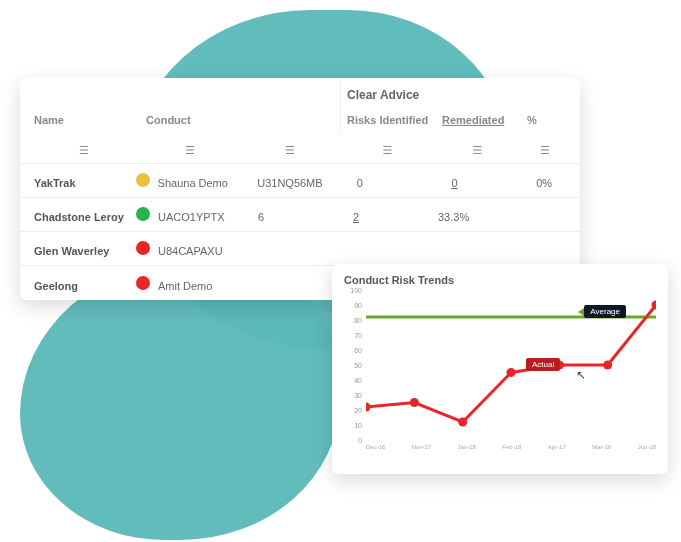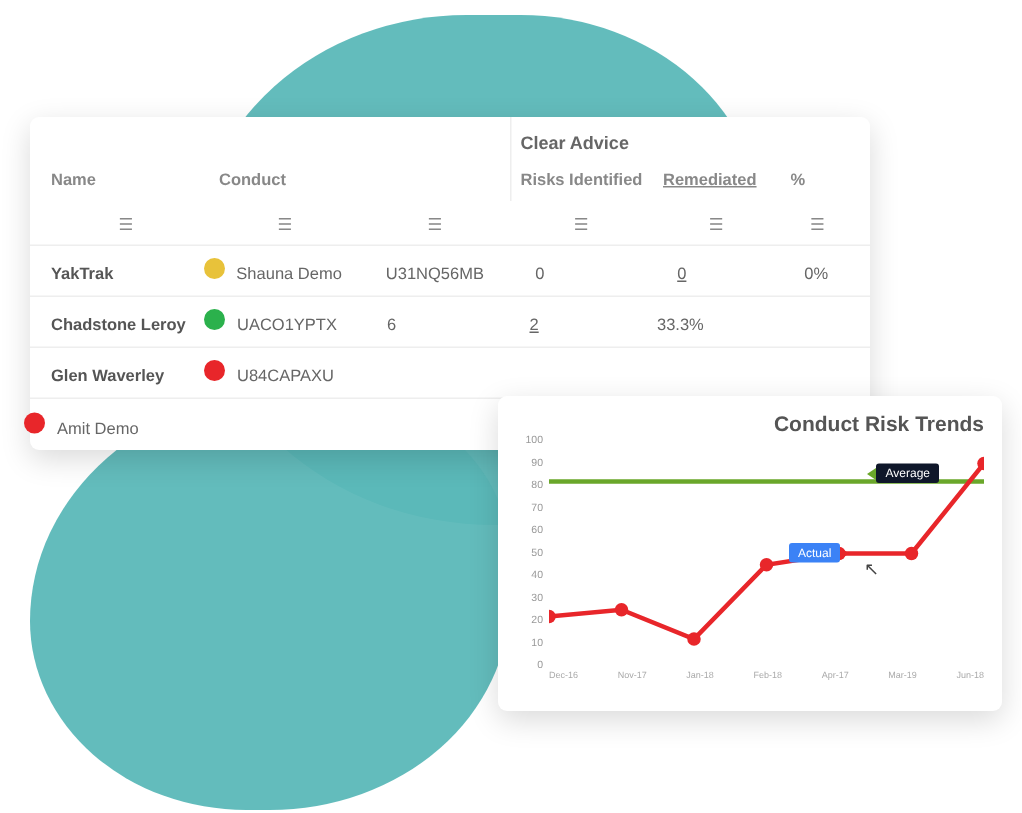--- a/index.html
+++ b/index.html
@@ -100,25 +100,24 @@
     top:264px;
     left:332px;
     width:336px;
     height:210px;
     background:#fff;
     border-radius:6px;
     box-shadow:0 6px 20px rgba(0,0,0,0.15);
     padding:10px 12px 8px 12px;
   }
   .chart-title{
-    font-size:14px;
+    font-size:11px;
     font-weight:bold;
     color:#555;
     margin-bottom:4px;
-    text-align:right;
   }
   .chart-area{
     position:relative;
     width:100%;
     height:160px;
   }
   .y-labels{
     position:absolute;
     left:0; top:0;
     height:150px;
@@ -140,21 +139,21 @@
     color:#aaa;
   }
   .badge{
     position:absolute;
     font-size:8px;
     color:#fff;
     padding:2px 6px;
     border-radius:2px;
   }
   .badge-avg{ background:#0f172a; }
-  .badge-act{ background:#3b82f6; }
+  .badge-act{ background:#b91c1c; }
   .cursor-icon{
     position:absolute;
     font-size:12px;
     color:#444;
   }
 </style>
 </head>
 <body>
 
 <div class="bg-blob1"></div>
@@ -208,20 +207,21 @@
       </div>
       <div class="data-row">
         <div class="col col-name name-cell">Glen Waverley</div>
         <div class="col col-dot"><span class="dot dot-red"></span></div>
         <div class="col col-uid">U84CAPAXU</div>
         <div class="col col-ri"></div>
         <div class="col col-rem"></div>
         <div class="col col-pct"></div>
       </div>
       <div class="data-row">
+        <div class="col col-name name-cell">Geelong</div>
         <div class="col col-dot"><span class="dot dot-red"></span></div>
         <div class="col col-leader">Amit Demo</div>
         <div class="col col-ri"></div>
         <div class="col col-rem"></div>
         <div class="col col-pct"></div>
       </div>
     </div>
 </div>
 
 <div class="chart-card">

